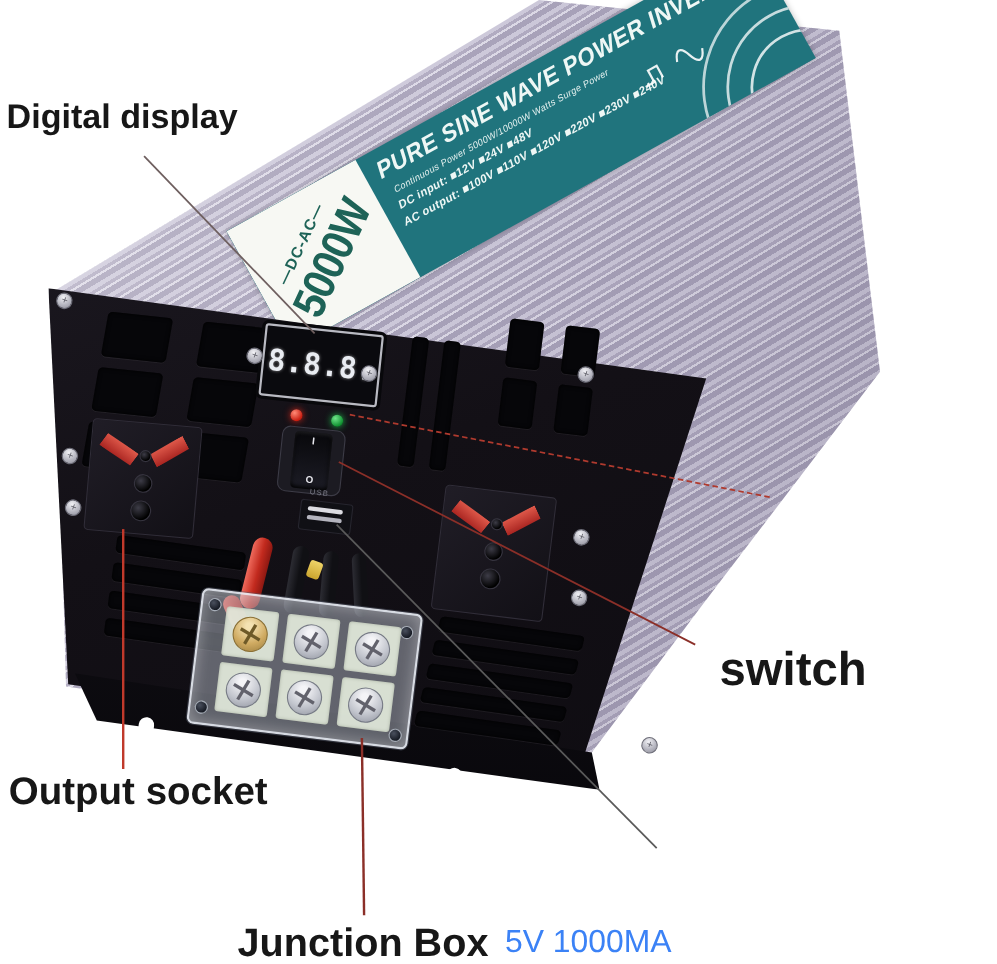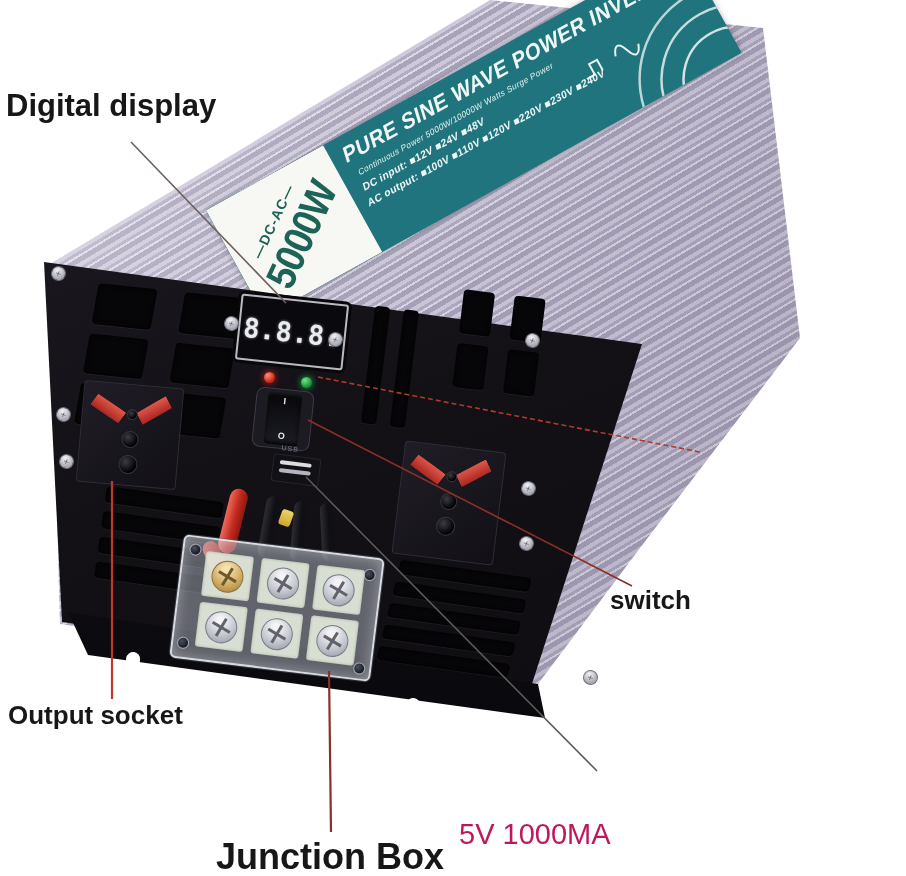--- a/index.html
+++ b/index.html
@@ -132,24 +132,24 @@
   
   .screw{position:absolute;z-index:6;width:13px;height:13px;border-radius:50%;
     background:radial-gradient(circle at 35% 30%,#f2f2f6,#b6b6c0 55%,#8a8a96);border:1px solid #6d6d78;
     display:flex;align-items:center;justify-content:center;color:#5d5d66;font-size:10px;line-height:10px;transform:rotate(20deg);}
 
   
   .ann-svg{position:absolute;left:0;top:0;z-index:8;pointer-events:none;}
   .ann{position:absolute;z-index:9;font-weight:bold;color:#171717;white-space:nowrap;}
   .ann-digital{left:6px;top:88px;font-size:31px;}
   .ann-indicator{left:686px;top:452px;font-size:32px;}
-  .ann-switch{left:610px;top:585px;font-size:26px;}
-  .ann-output{left:8px;top:700px;font-size:26px;}
+  .ann-switch{left:654px;top:585px;font-size:43px;}
+  .ann-output{left:8px;top:700px;font-size:35px;}
   .ann-usb{left:447px;top:772px;font-size:34px;}
-  .ann-usb-sub{left:459px;top:818px;font-size:29px;font-weight:normal;color:#be185d;}
+  .ann-usb-sub{left:459px;top:840px;font-size:29px;font-weight:normal;color:#3b82f6;}
   .ann-junction{left:216px;top:836px;font-size:36px;}
 </style>
 </head>
 <body>
 
 <div class="canvas">
 
   <div class="body-silver"></div>
   <div class="body-shade"></div>
 

